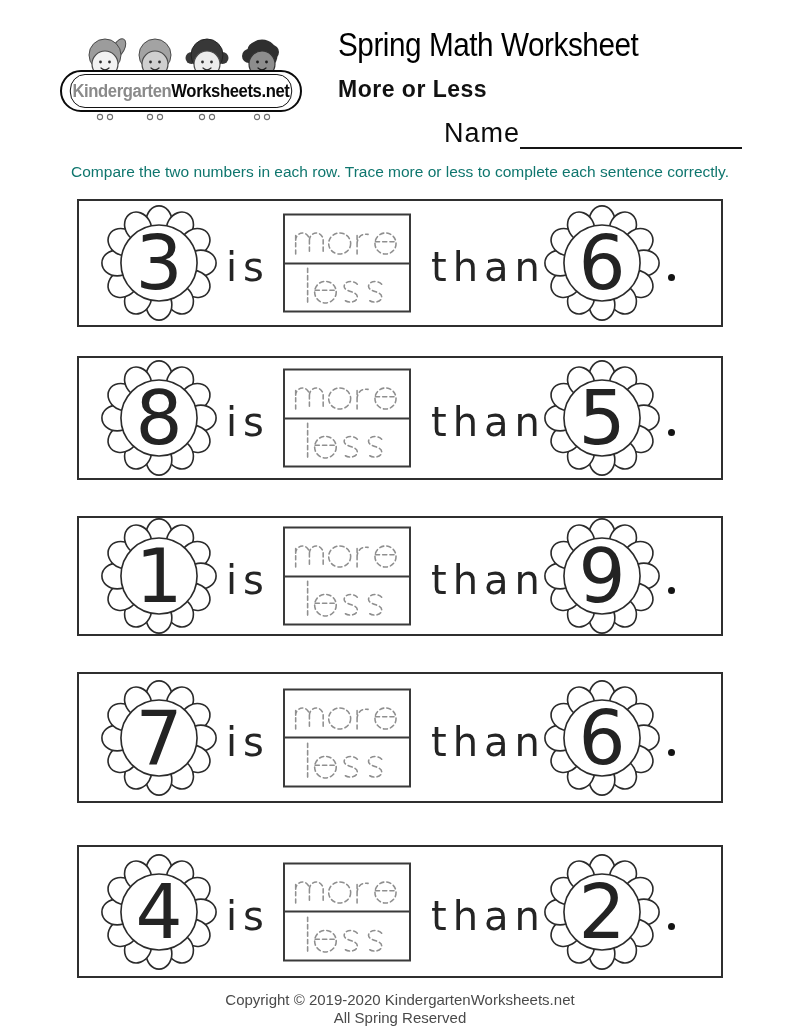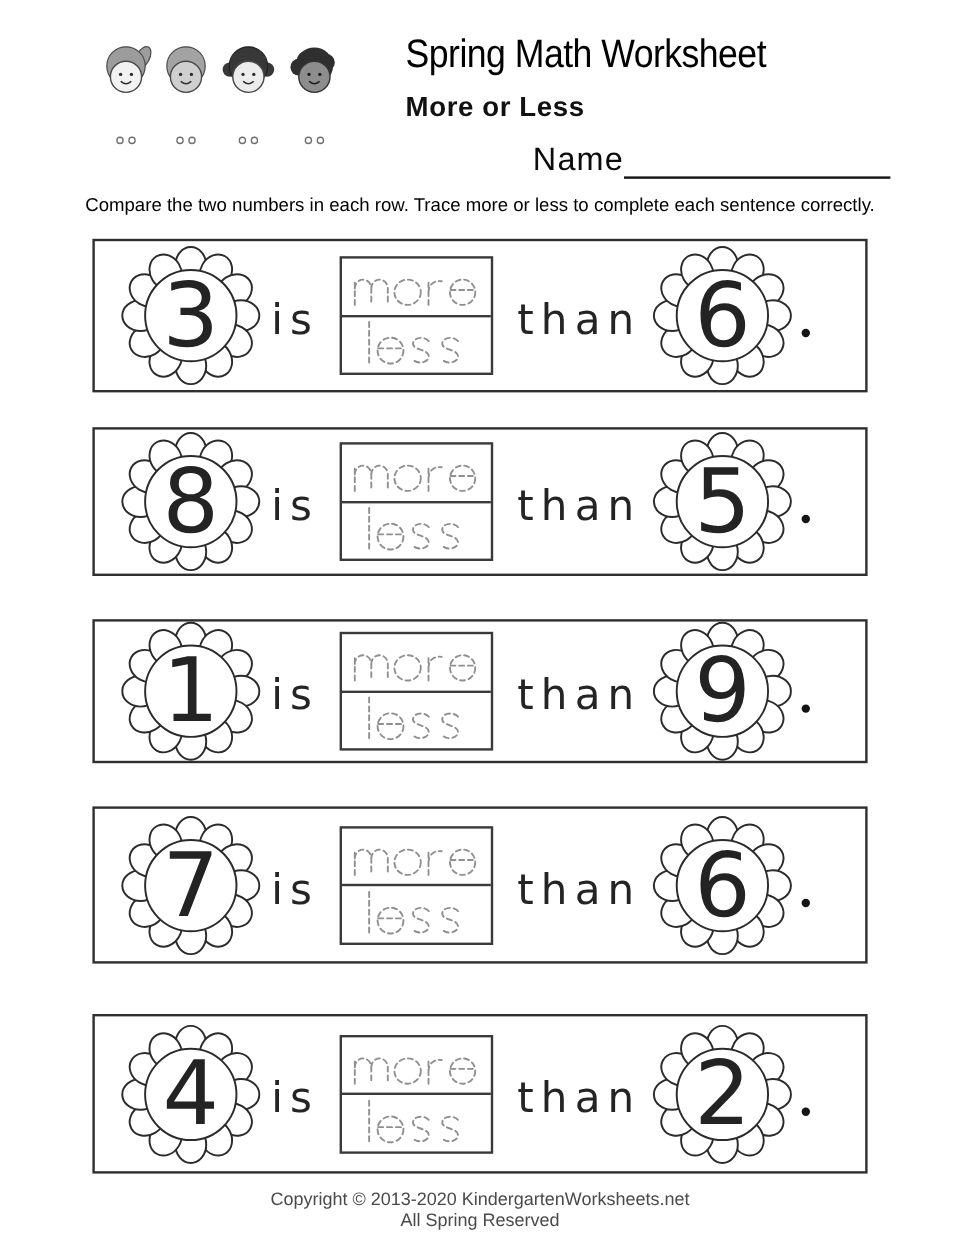--- a/index.html
+++ b/index.html
@@ -27,33 +27,33 @@
   .title{left:338px;top:26px;font-size:33px;letter-spacing:-0.5px;
          transform:scaleX(0.9);transform-origin:left top;white-space:nowrap;
          font-family:"Liberation Sans",sans-serif;color:#000;}
   .subtitle{left:338px;top:76px;font-size:23px;font-weight:700;letter-spacing:0.5px;
          color:#111;font-family:"Liberation Sans",sans-serif;text-align:center;}
   .name-row{left:444px;top:118px;display:flex;align-items:flex-end;}
   .name-label{font-size:27px;letter-spacing:1px;color:#0c0c0c;
          font-family:"Liberation Sans",sans-serif;}
   .name-line{width:222px;height:26px;border-bottom:2px solid #151515;}
   .instructions{left:0;top:163px;width:800px;text-align:center;font-size:15.5px;
-         color:#000000;font-family:"Liberation Sans",sans-serif;}
+         color:#0f766e;font-family:"Liberation Sans",sans-serif;}
 
   
   .row{position:absolute;left:77px;width:646px;box-sizing:border-box;
        border:2px solid #2f2f2f;background:#fff;}
   .flower{position:absolute;width:118px;height:118px;top:50%;transform:translateY(-50%);}
   .flower-left{left:21px;}
   .flower-right{left:464px;}
   .flower .num{position:absolute;inset:0;display:flex;align-items:center;
        justify-content:center;font-size:74px;line-height:1;color:#232323;}
   .petal,.flower-center{fill:#ffffff;stroke:#2b2b2b;stroke-width:1.7;}
   .word{position:absolute;top:calc(50% + 4px);transform:translateY(-50%);
-       font-size:35px;line-height:40px;letter-spacing:6px;color:#242424;white-space:nowrap;}
+       font-size:40px;line-height:40px;letter-spacing:6px;color:#242424;white-space:nowrap;}
   .word-is{left:147px;}
   .word-than{left:352px;}
   .trace-box{position:absolute;left:204px;top:50%;transform:translateY(-50%);
        width:128px;height:99px;box-sizing:border-box;border:2px solid #3a3a3a;
        display:flex;flex-direction:column;}
   .trace-cell{flex:1;display:flex;align-items:center;justify-content:center;overflow:hidden;}
   .trace-cell + .trace-cell{border-top:2px solid #3a3a3a;}
   .trace{fill:none;stroke:#8f8f8f;stroke-width:1.7;stroke-dasharray:4.5 3.4;stroke-linecap:round;}
   .dot{position:absolute;left:589px;top:calc(50% + 11px);width:7px;height:7px;
        border-radius:50%;background:#141414;}
@@ -137,20 +137,26 @@
       <circle cx="208" cy="22" r="7.5" fill="#2f2f2f"></circle>
       <circle cx="216" cy="26" r="7" fill="#2f2f2f"></circle>
       <circle cx="206" cy="29" r="15.5" fill="#2f2f2f"></circle>
       <circle cx="206" cy="38" r="13" fill="#8d8d8d" stroke="#333" stroke-width="1.2"></circle>
       <circle cx="201.5" cy="36" r="1.4" fill="#1c1c1c"></circle>
         <circle cx="210.5" cy="36" r="1.4" fill="#1c1c1c"></circle>
       <path d="M202,42 Q206,45.5 210,42" fill="none" stroke="#1c1c1c" stroke-width="1.2" stroke-linecap="round"></path>
     </g>
   </svg>
 
+  <div class="banner">
+    <div class="banner-inner">
+      <span class="banner-gray">Kindergarten</span>
+        <span class="banner-black">Worksheets.net</span>
+    </div>
+  </div>
 
   <svg class="feet" width="250" height="12" viewBox="0 0 250 12">
     <g fill="none" stroke="#6f6f6f" stroke-width="1.1">
       <circle cx="44" cy="5" r="2.6"></circle>
         <circle cx="54" cy="5" r="2.6"></circle>
       <circle cx="94" cy="5" r="2.6"></circle>
         <circle cx="104" cy="5" r="2.6"></circle>
       <circle cx="146" cy="5" r="2.6"></circle>
         <circle cx="156" cy="5" r="2.6"></circle>
       <circle cx="201" cy="5" r="2.6"></circle>
@@ -314,15 +320,15 @@
   <div class="flower flower-right">
     <svg width="118" height="118">
         <use href="#flower-shape"></use>
       </svg>
     <div class="num">2</div>
   </div>
   <div class="dot"></div>
 </div>
 
 <div class="abs footer">
-  <div>Copyright © 2013-2020 KindergartenWorksheets.net</div>
+  <div>Copyright © 2019-2020 KindergartenWorksheets.net</div>
   <div>All Spring Reserved</div>
 </div>
 
 </body></html>

